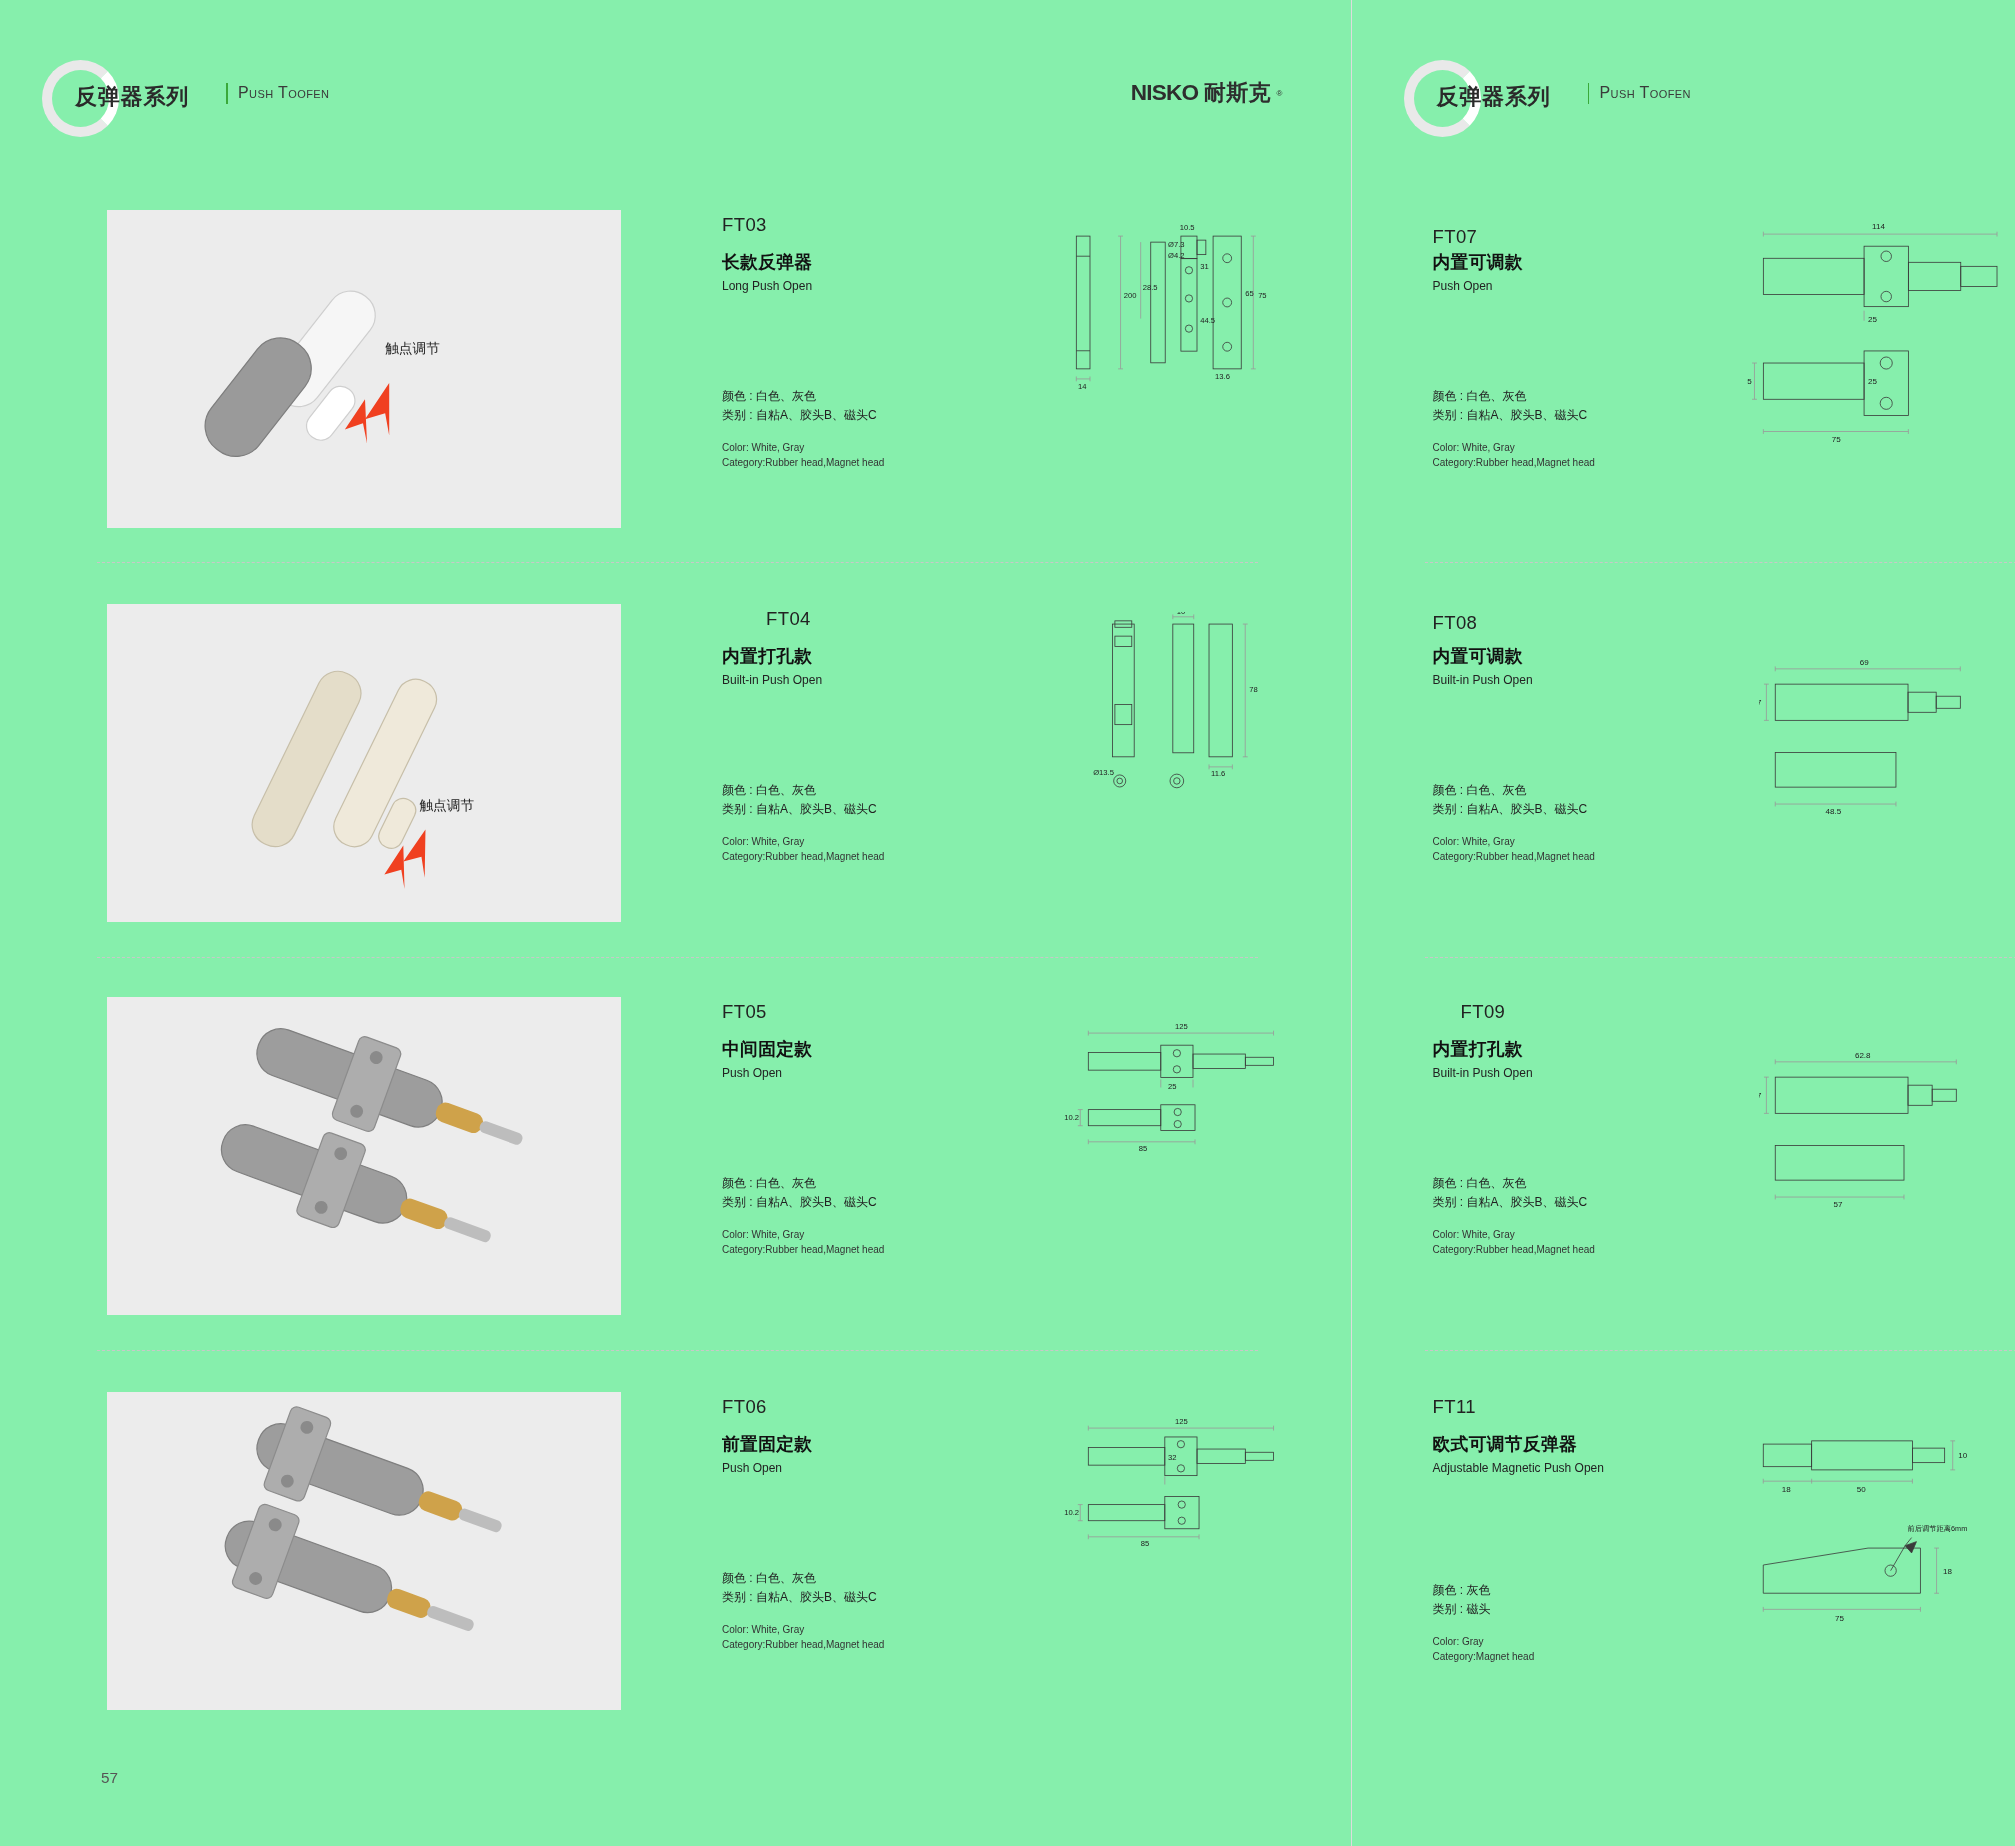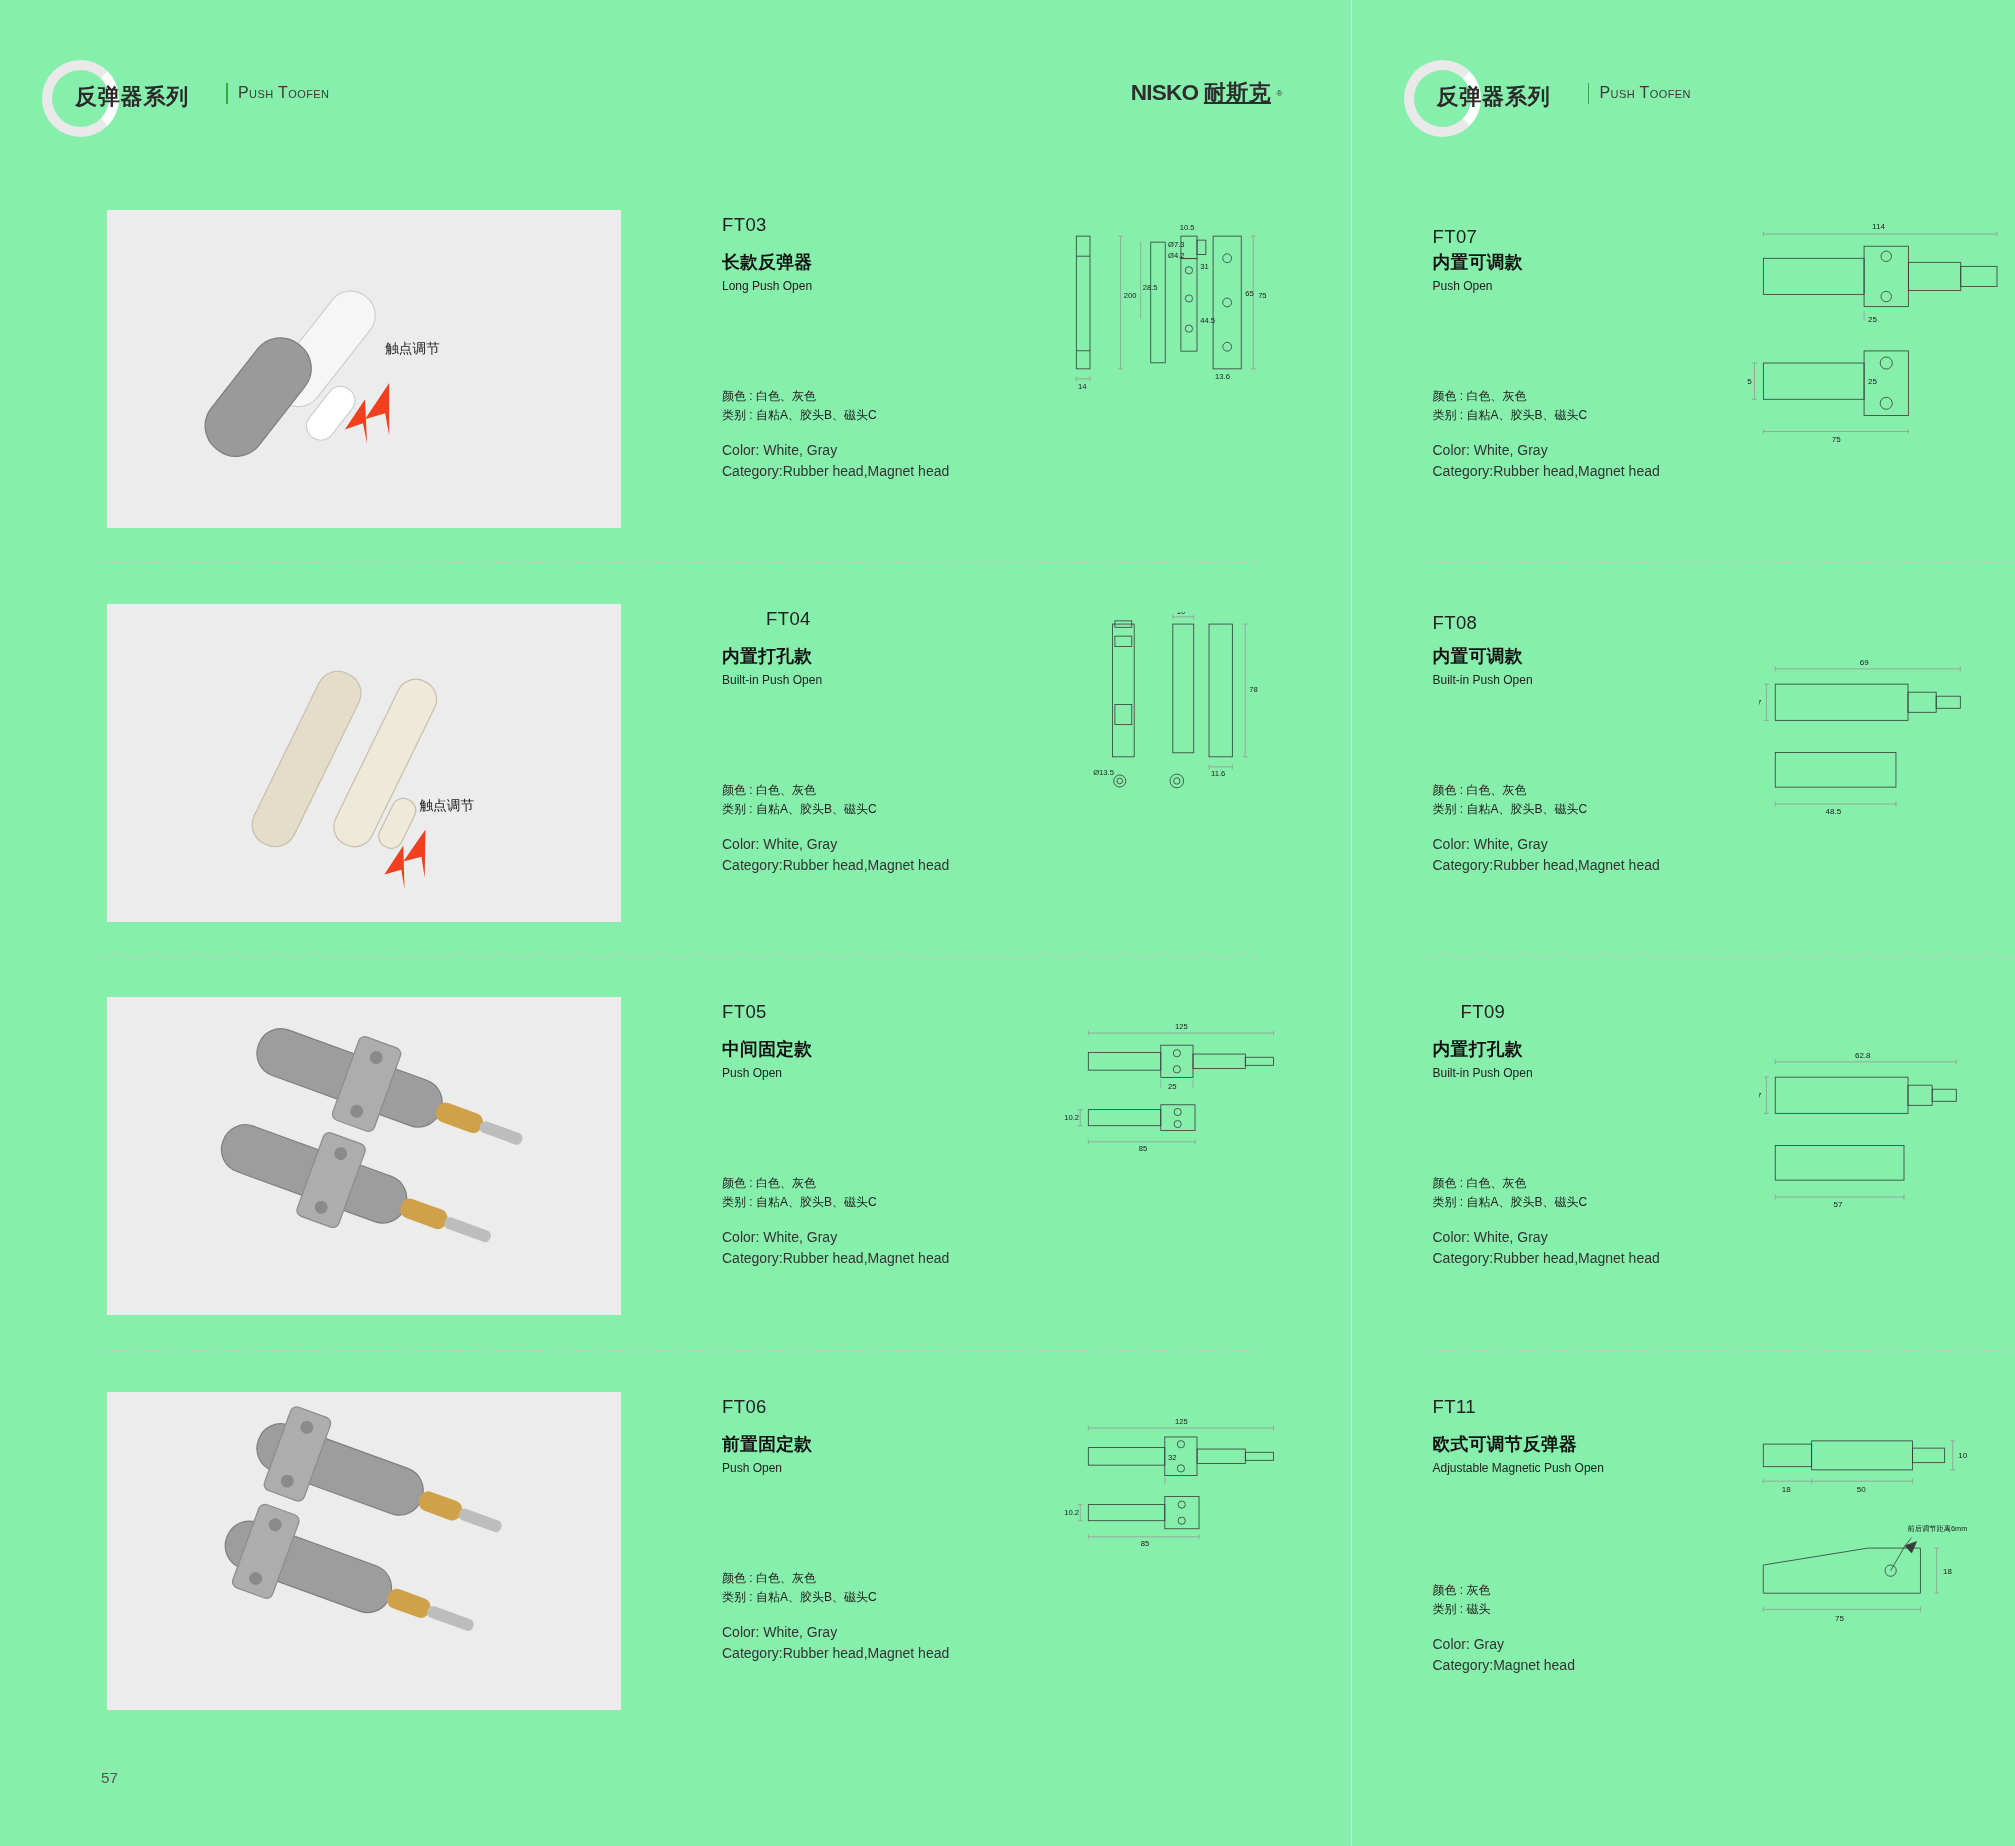--- a/index.html
+++ b/index.html
@@ -86,21 +86,20 @@
     font-size: 22.6px;
     font-weight: bold;
     letter-spacing: -0.8px;
     color: #2e2e2e;
   }
   .logo-cn {
     font-size: 22px;
     font-weight: bold;
     color: #2e2e2e;
     letter-spacing: 0.4px;
-    text-decoration: underline;
   }
   .logo-r {
     font-size: 8px;
     vertical-align: super;
     color: #2e2e2e;
   }
 
   
   .row {
     position: absolute;
@@ -139,21 +138,21 @@
   }
   .spec-cn {
     position: absolute;
     font-size: 12px;
     color: #222;
     line-height: 1.55;
     white-space: pre-line;
   }
   .spec-en {
     position: absolute;
-    font-size: 14px;
+    font-size: 10px;
     color: #333;
     line-height: 1.5;
     white-space: pre-line;
   }
   .drawing {
     position: absolute;
   }
   .drawing svg {
     display: block;
   }

